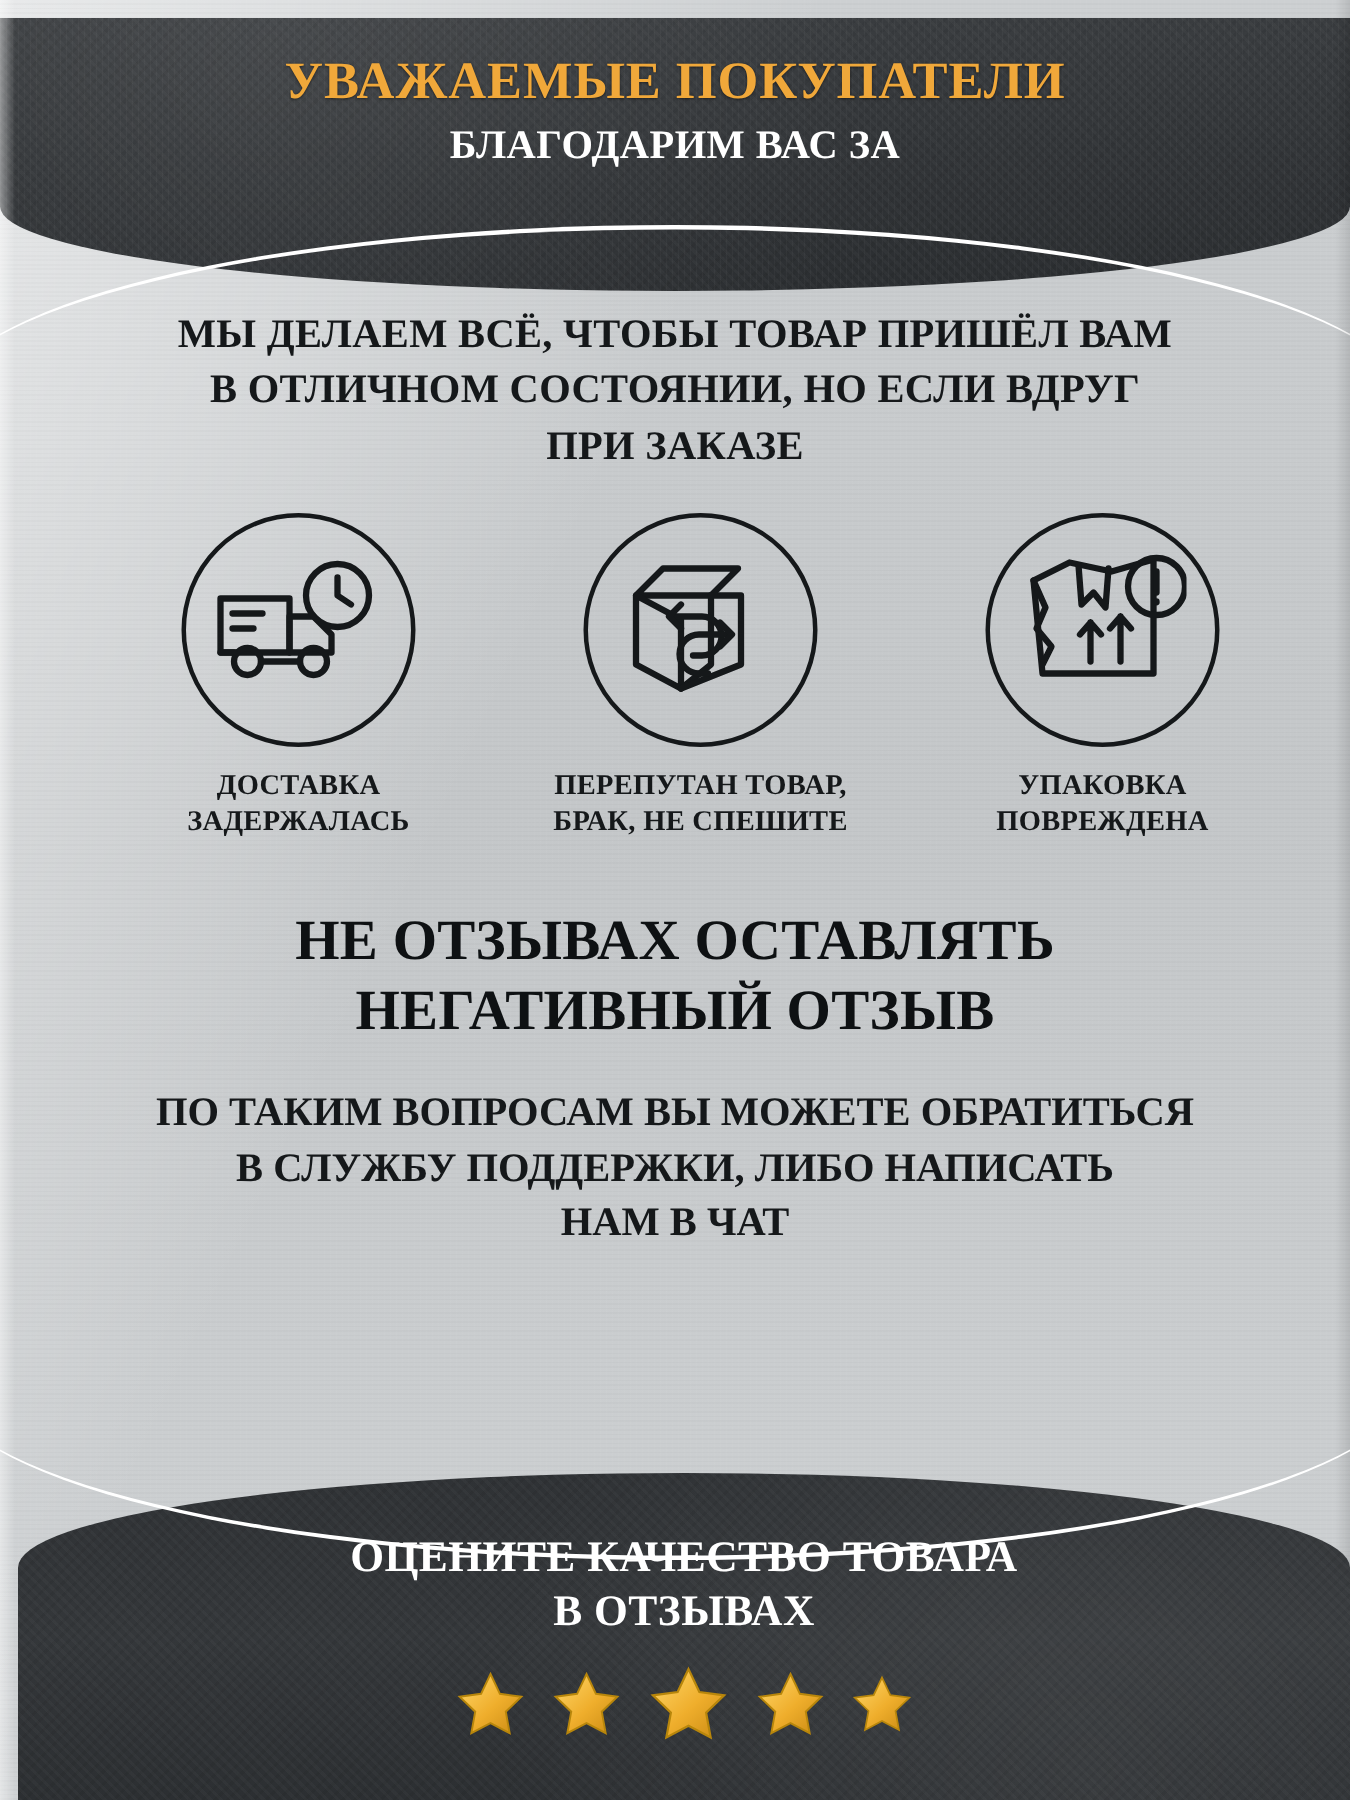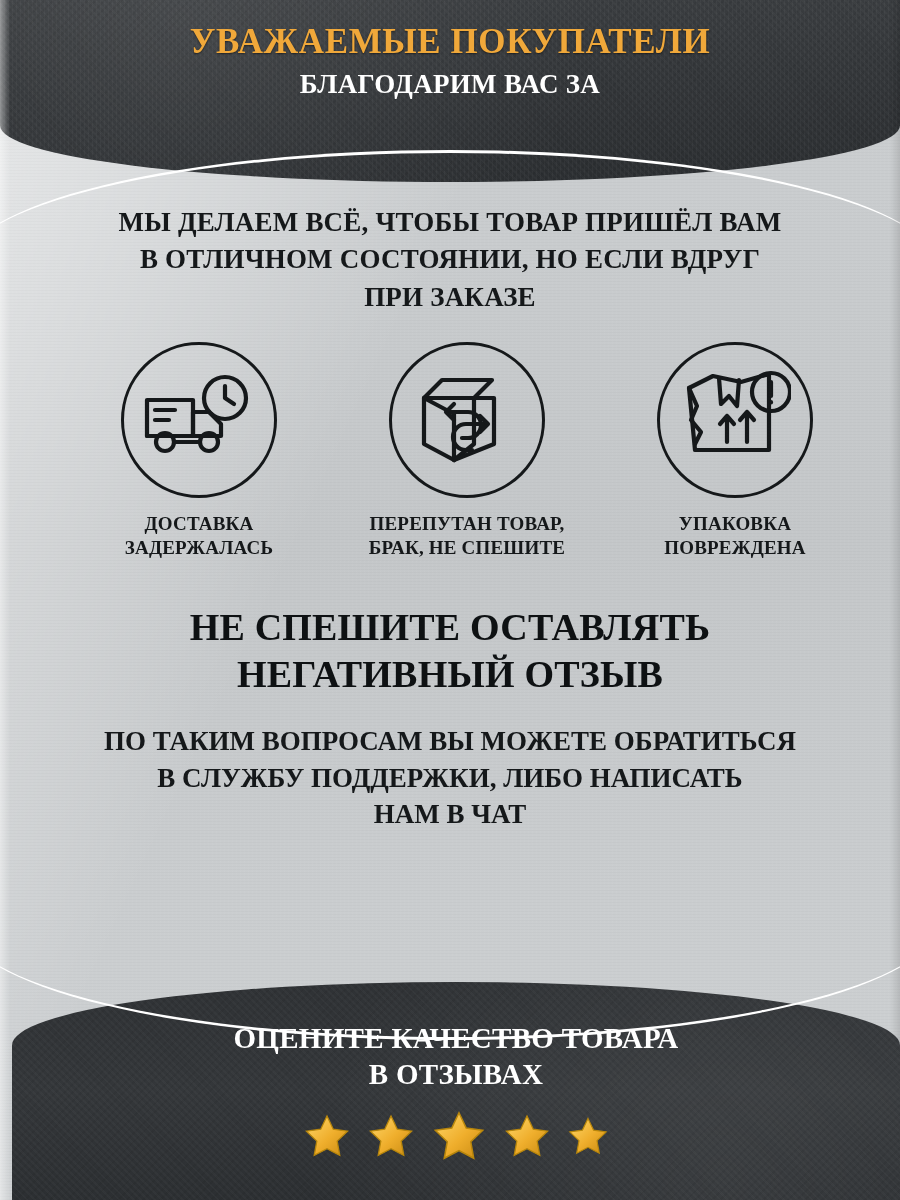--- a/index.html
+++ b/index.html
@@ -27,21 +27,21 @@
     position:absolute; inset:0;
     background-image:
       repeating-linear-gradient(0deg, rgba(0,0,0,0.018) 0 1px, rgba(0,0,0,0) 1px 3px),
       repeating-linear-gradient(90deg, rgba(255,255,255,0.03) 0 1px, rgba(0,0,0,0) 1px 4px);
     pointer-events:none;
   }
 
   
   .header {
     position: absolute;
-    top: 0; left: 0; right: 0;
+    top: 12px; left: 0; right: 0;
     height: 182px;
     background:
       radial-gradient(circle at 20% 10%, rgba(255,255,255,0.07) 0%, rgba(255,255,255,0) 55%),
       linear-gradient(180deg, #3a3d40 0%, #313437 55%, #2b2e31 100%);
     border-bottom-left-radius: 100% 62%;
     border-bottom-right-radius: 100% 62%;
     overflow: hidden;
   }
   .header::before{
     content:"";
@@ -303,21 +303,21 @@
         </div>
         <div class="icon-caption">
           <div>УПАКОВКА</div>
           <div>ПОВРЕЖДЕНА</div>
         </div>
       </div>
 
     </div>
 
     <div class="big-heading">
-      <div>НЕ СПЕШИТЕ ОСТАВЛЯТЬ</div>
+      <div>НЕ ОТЗЫВАХ ОСТАВЛЯТЬ</div>
       <div>НЕГАТИВНЫЙ ОТЗЫВ</div>
     </div>
 
     <div class="support-text">
       <div>ПО ТАКИМ ВОПРОСАМ ВЫ МОЖЕТЕ ОБРАТИТЬСЯ</div>
       <div>В СЛУЖБУ ПОДДЕРЖКИ, ЛИБО НАПИСАТЬ</div>
       <div>НАМ В ЧАТ</div>
     </div>
 
   </div>

